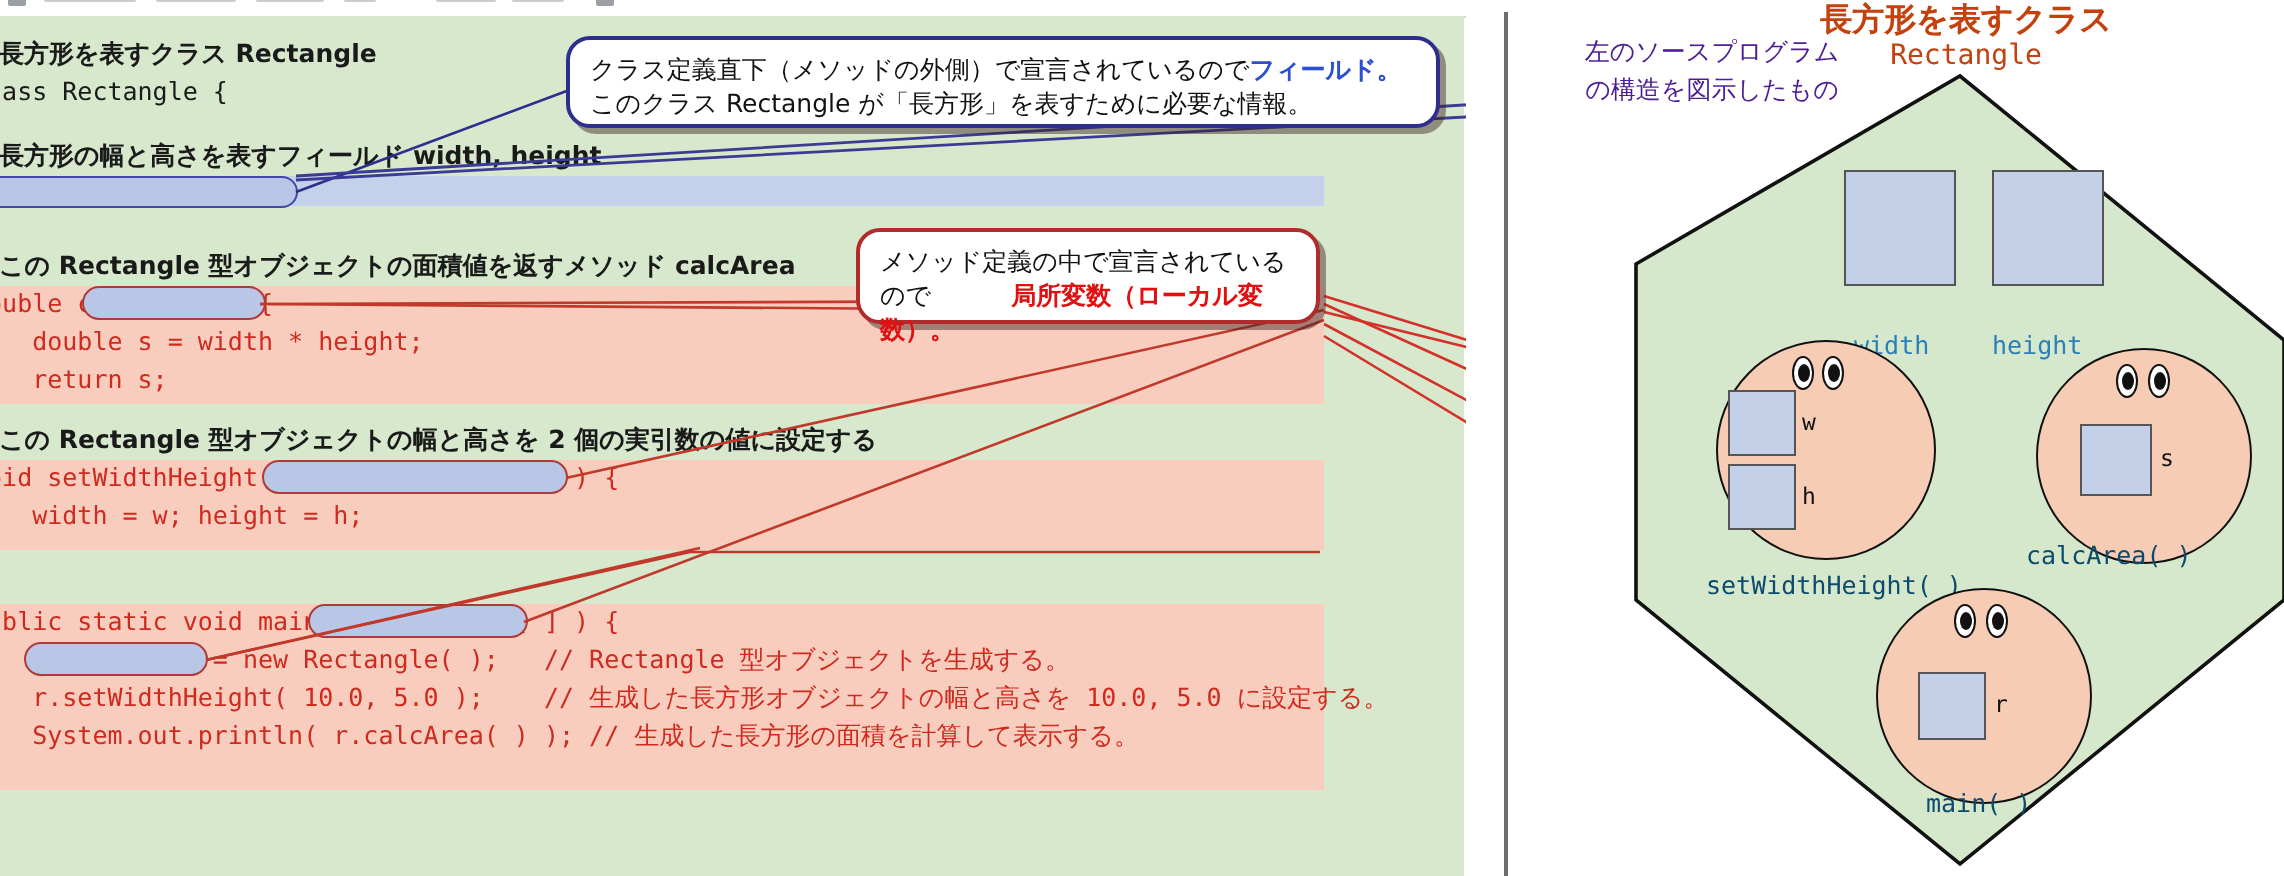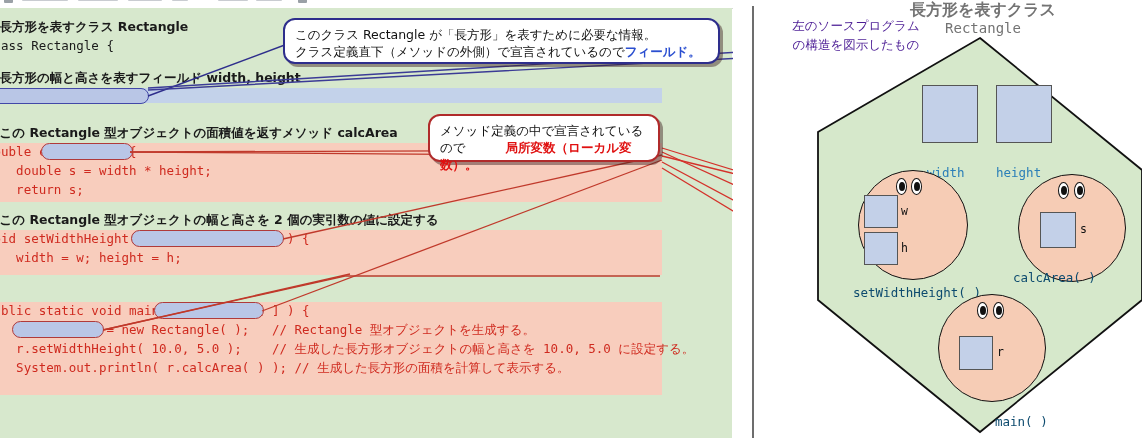--- a/index.html
+++ b/index.html
@@ -56,21 +56,21 @@
   }
   .callout.blue{border-color:#2e2e8c;}
   .callout .em-blue{color:#2b4fd0;font-weight:bold;}
   .callout .em-red{color:#e01010;font-weight:bold;margin-left:40px;}
 
   
   .rpanel{position:absolute;left:733px;top:0;width:409px;height:438px;background:#fff;}
   .divider{position:absolute;left:752px;top:6px;width:1.6px;height:432px;background:#6d6d6d;}
 
   .dtitle{
-    position:absolute;text-align:center;color:#737373;
+    position:absolute;text-align:center;color:#c2410c;
     font-family:"DejaVu Sans","Liberation Sans",sans-serif;
   }
   .dtitle .l1{font-size:16px;font-weight:bold;line-height:19px;display:block;}
   .dtitle .l2{font-family:"DejaVu Sans Mono","Liberation Mono",monospace;font-size:14px;line-height:19px;display:block;}
 
   .dnote{
     position:absolute;color:#4c1d95;font-size:12.5px;line-height:19px;
     font-family:"DejaVu Sans","Liberation Sans",sans-serif;white-space:pre-line;text-align:center;
   }
 
@@ -154,22 +154,22 @@
     <g stroke="#d4312a" stroke-width="1.3" fill="none">
       <polyline points="662,148 870,212"></polyline>
       <polyline points="662,152 864,244"></polyline>
       <polyline points="662,156 1045,250"></polyline>
       <polyline points="662,162 868,272"></polyline>
       <polyline points="662,168 966,352"></polyline>
     </g>
   </svg>
 
   <div class="callout blue" style="left:283px;top:18px;width:437px;height:46px;">
+    <div><span>クラス定義直下（メソッドの外側）で宣言されているので</span><span class="em-blue">フィールド。</span></div>
     <div>このクラス Rectangle が「長方形」を表すために必要な情報。</div>
-    <div><span>クラス定義直下（メソッドの外側）で宣言されているので</span><span class="em-blue">フィールド。</span></div>
   </div>
 
   <div class="callout" style="left:428px;top:114px;width:232px;height:48px;">
     <div>メソッド定義の中で宣言されている</div>
     <div><span>ので</span><span class="em-red">局所変数（ローカル変数）。</span></div>
   </div>
 
   <div class="rpanel"></div>
   <div class="divider"></div>
 
@@ -216,15 +216,15 @@
 
   <div class="blob" style="left:938px;top:294px;width:108px;height:108px;"></div>
   <div class="eye" style="left:977px;top:302px;">
       <span class="pupil"></span>
     </div>
   <div class="eye" style="left:993px;top:302px;">
       <span class="pupil"></span>
     </div>
   <div class="vbox" style="left:959px;top:336px;width:34px;height:34px;"></div>
   <div class="vlabel dark" style="left:997px;top:345px;">r</div>
-  <div class="vlabel red" style="left:963px;top:414px;margin-left:32px;">main( )</div>
+  <div class="vlabel red" style="left:963px;top:394px;">main( )</div>
 
 </div>
 
 </body></html>

